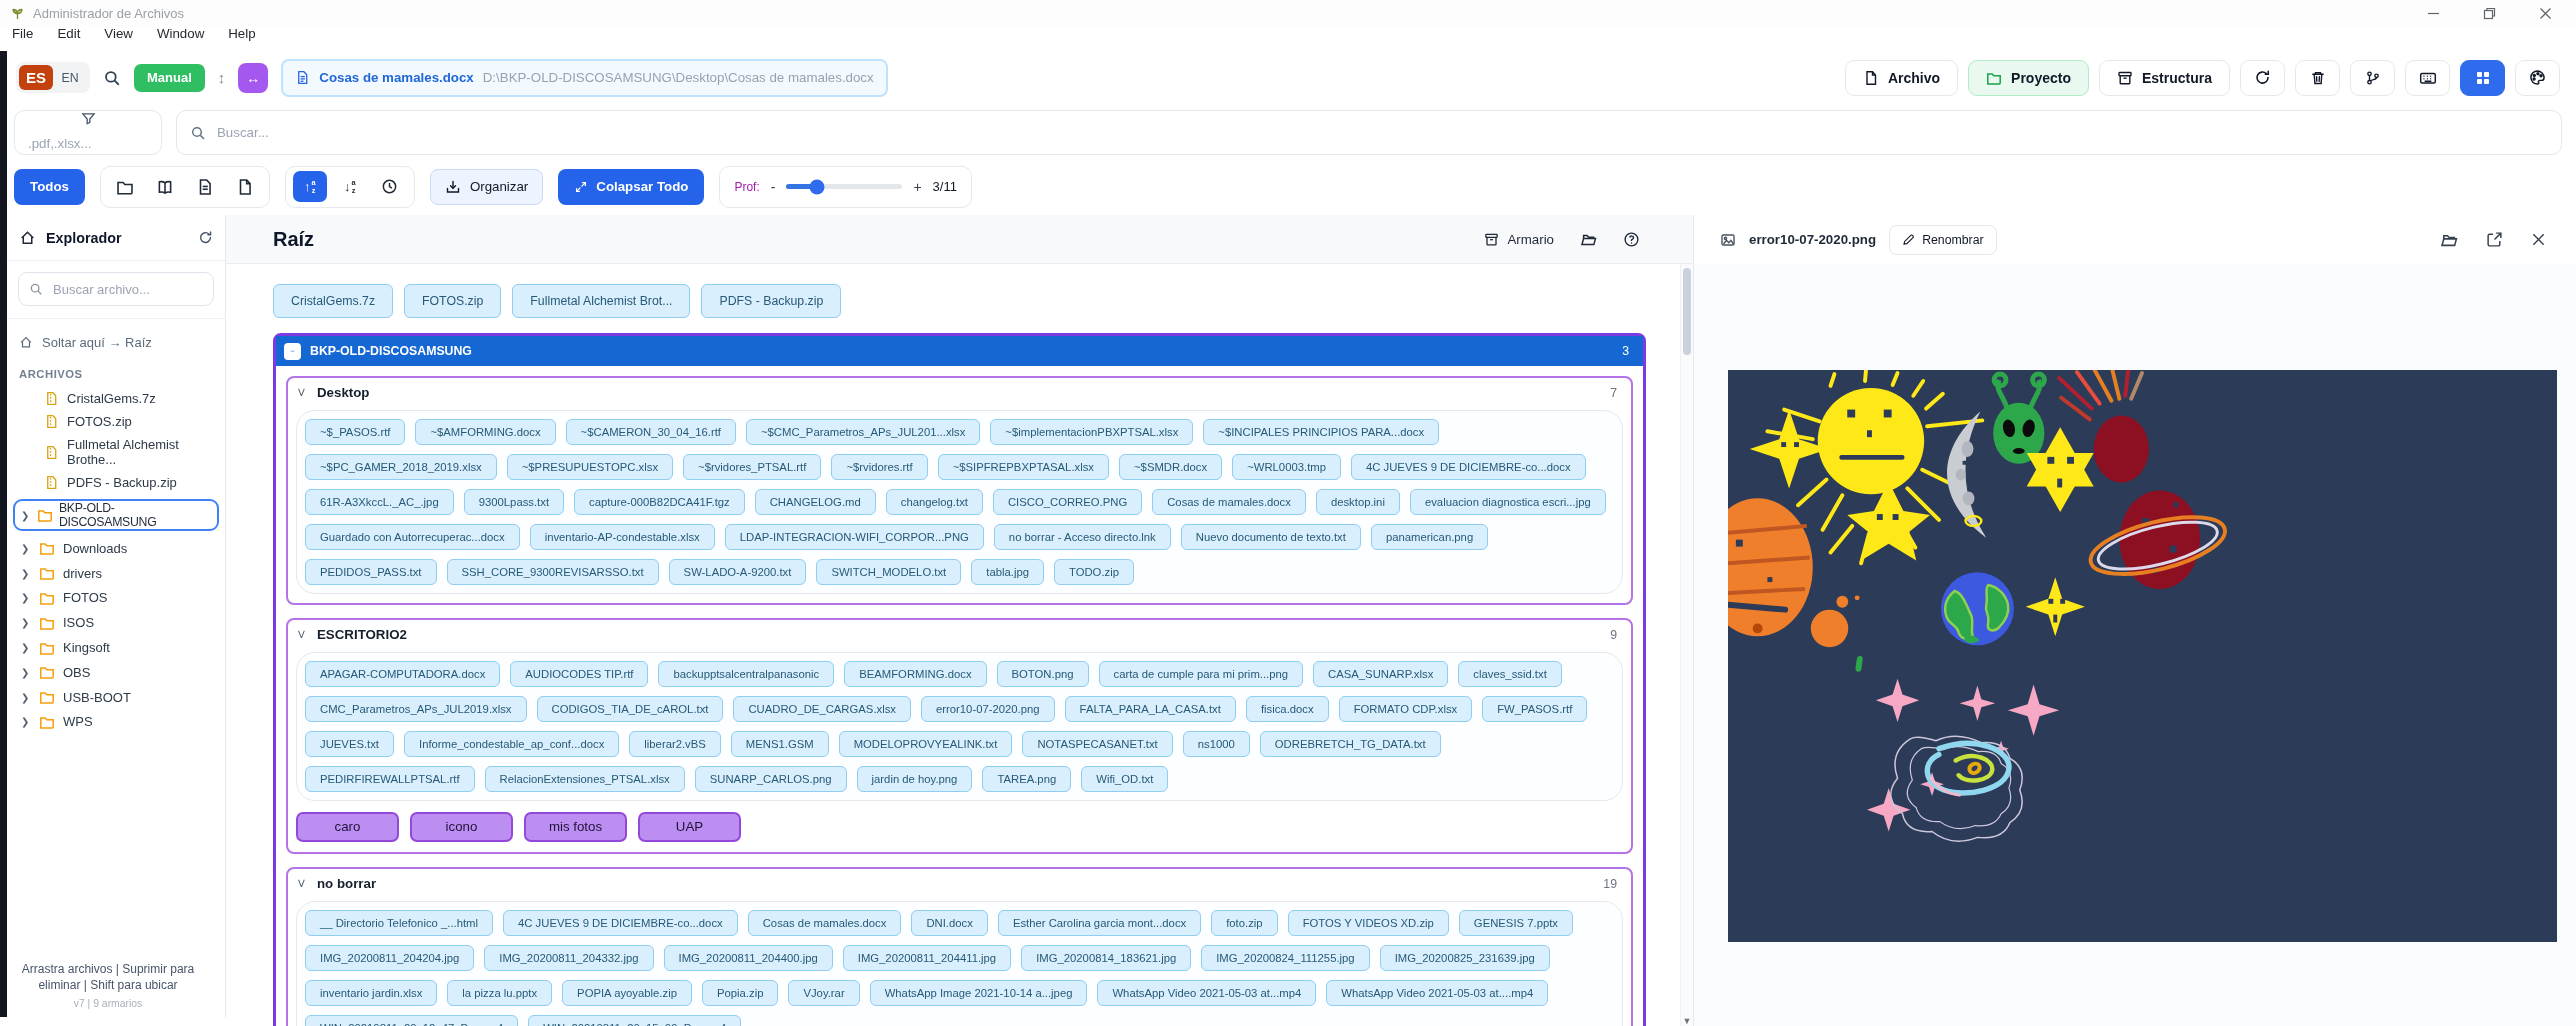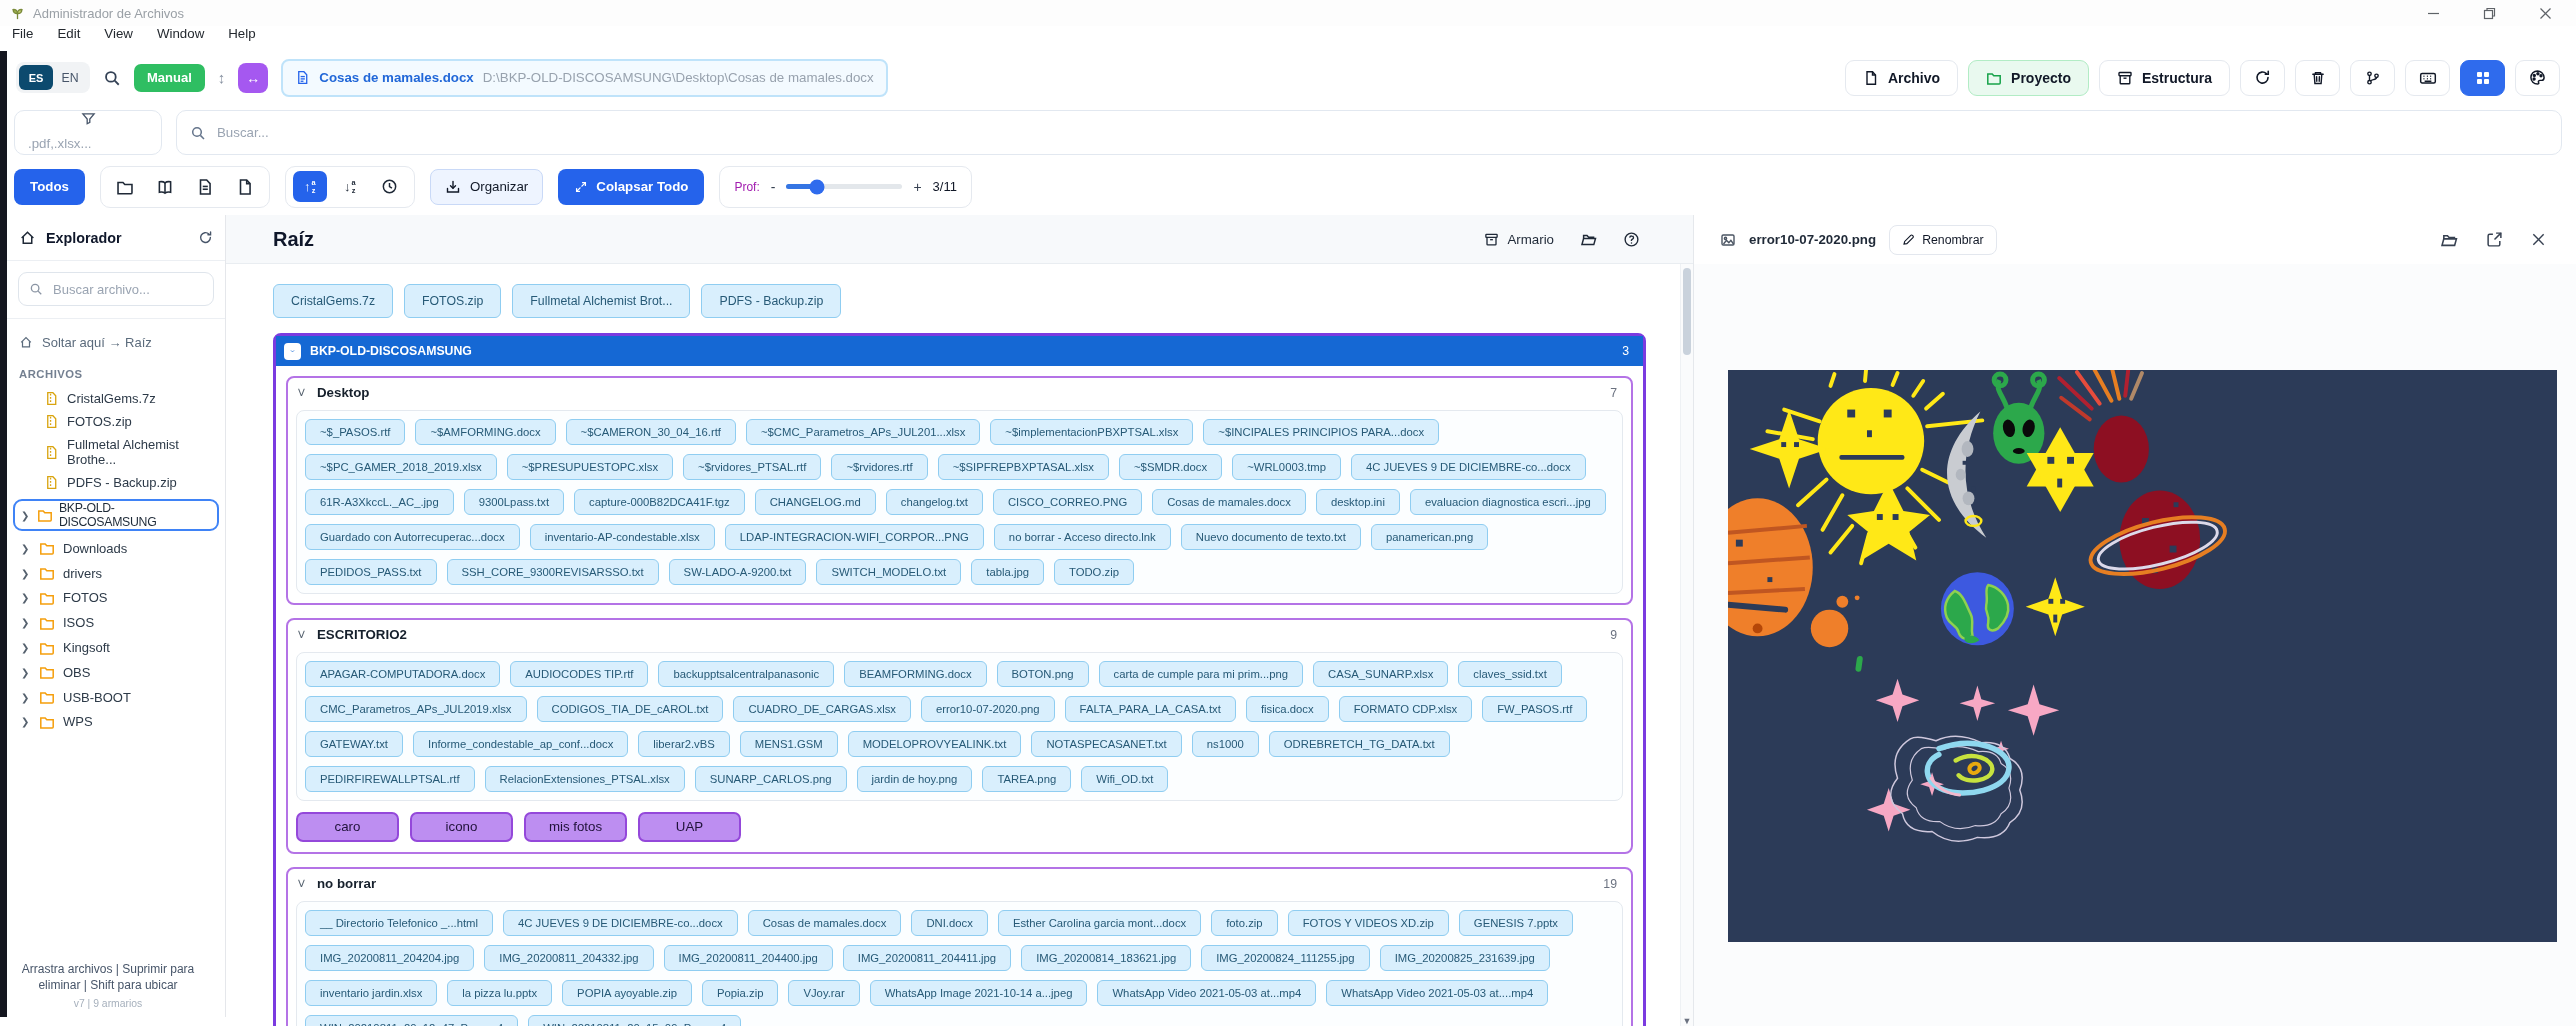--- a/index.html
+++ b/index.html
@@ -11,21 +11,21 @@
   .titlebar{position:absolute;left:0;top:0;width:100%;height:26px;display:flex;align-items:center;padding:12px 10px;box-sizing:border-box;background:#fdfdfd;}
   .titlebar .t{font-size:13px;color:#9aa0a6;margin-left:8px;}
   .wctrls{margin-left:auto;display:flex;gap:43px;padding-right:14px;}
   .wctrls .ic{color:#7a7f85;}
   
   .menubar{position:absolute;left:0;top:26px;width:100%;height:26px;display:flex;align-items:flex-start;gap:24px;padding:0 12px;box-sizing:border-box;background:#fff;font-size:13.3px;color:#24292f;}
   .menubar span{cursor:default;}
   
   .toolbar{position:absolute;left:0;top:53px;width:100%;height:49px;display:flex;align-items:center;gap:13px;padding:0 16px;box-sizing:border-box;background:#fff;}
   .langpill{display:flex;align-items:center;background:#f1f3f5;border-radius:8px;padding:3px;}
-  .lang-es{background:#0c4a6e;color:#fff;font-weight:bold;font-size:11px;border-radius:6px;width:34px;height:25px;display:flex;align-items:center;justify-content:center;}
+  .lang-es{background:#c2410c;color:#fff;font-weight:bold;font-size:15px;border-radius:6px;width:34px;height:25px;display:flex;align-items:center;justify-content:center;}
   .lang-en{color:#475569;font-size:12.3px;width:34px;height:25px;display:flex;align-items:center;justify-content:center;}
   .tbtn-green{background:#2fbe62;color:#fff;font-weight:bold;font-size:13px;border:none;border-radius:7px;height:28px;padding:0 13px;}
   .updown{color:#8a94a3;font-size:15px;}
   .lrbtn{background:#a558f0;color:#fff;border:none;border-radius:8px;width:30px;height:30px;font-size:14px;}
   .breadcrumb{display:flex;align-items:center;gap:9px;height:34px;border:2px solid #bfe3fa;background:#f3faff;border-radius:8px;padding:0 12px;}
   .bc-file{color:#2167d8;font-weight:bold;font-size:13.3px;}
   .bc-path{color:#98a2ae;font-size:13.3px;}
   .tright{margin-left:auto;display:flex;align-items:center;gap:10px;}
   .obtn{display:flex;align-items:center;gap:9px;height:36px;border:1.5px solid #e5e9ef;background:#fff;border-radius:9px;padding:0 17px;font-size:14px;color:#111827;font-weight:600;font-family:inherit;}
   .obtn.green{background:#e9f9ef;border-color:#b2ecc5;}
@@ -86,21 +86,21 @@
   .group{margin-top:15px;width:1373px;border:3px solid #7b3be0;border-radius:8px;box-sizing:border-box;height:1183px;background:#fff;}
   .ghead{height:30px;background:#1568d4;display:flex;align-items:center;gap:9px;padding:0 8px;}
   .gchev{width:17px;height:17px;background:#fff;border-radius:4px;display:flex;align-items:center;justify-content:center;color:#1568d4;border:none;}
   .gname{color:#fff;font-weight:bold;font-size:12.3px;}
   .gcount{margin-left:auto;color:#fff;font-size:12.3px;padding-right:6px;}
   .gbody{padding:10px;}
   .section{border:2px solid #b473e6;border-radius:8px;margin-bottom:13px;background:#fff;box-sizing:border-box;}
   .sechead{height:29px;display:flex;align-items:center;gap:9px;padding:0 10px;}
   .secname{font-weight:bold;font-size:13.3px;color:#16202c;}
   .seccount{margin-left:auto;font-size:12.3px;color:#6b7280;padding-right:4px;}
-  .chipzone{margin:3px 8px 9px;border:1px solid #e4e9ef;border-radius:8px;background:#fcfeff;padding:8px;display:flex;flex-wrap:wrap;gap:9px 10px;}
+  .chipzone{margin:3px 8px 9px;border:1px solid #e4e9ef;border-radius:19px;background:#fcfeff;padding:8px;display:flex;flex-wrap:wrap;gap:9px 10px;}
   .chip-sm{height:26px;padding:0 14px;font-size:11.3px;}
   .folderrow{padding:2px 8px 10px;display:flex;flex-wrap:wrap;gap:11px;}
   .pfolder{display:inline-flex;align-items:center;justify-content:center;text-align:center;background:#bd8ef1;border:2px solid #9448da;border-radius:7px;color:#20123a;box-sizing:border-box;line-height:1.15;}
   .pfolder-lg{min-width:103px;height:30px;padding:0 12px;font-size:13.3px;}
   .mscroll{position:absolute;right:0;top:49px;bottom:0;width:12px;background:#fafbfc;border-left:1px solid #eef1f4;}
   .mscroll .thumb{position:absolute;top:4px;left:1.5px;width:8px;height:87px;background:#c9d2dc;border-radius:4px;}
   .mscroll .arr{position:absolute;bottom:1px;left:0;width:12px;text-align:center;font-size:9px;color:#6b7280;}
   
   .panel{position:absolute;left:1693px;top:215px;right:0;bottom:0;background:#fff;border-left:1px solid #e5e8ec;}
   .phead{height:49px;border-bottom:1px solid #edf0f3;display:flex;align-items:center;gap:13px;padding:0 30px 0 26px;}
@@ -642,21 +642,21 @@
                 <span class="chip chip-sm">CASA_SUNARP.xlsx</span>
                 <span class="chip chip-sm">claves_ssid.txt</span>
                 <span class="chip chip-sm">CMC_Parametros_APs_JUL2019.xlsx</span>
                 <span class="chip chip-sm">CODIGOS_TIA_DE_cAROL.txt</span>
                 <span class="chip chip-sm">CUADRO_DE_CARGAS.xlsx</span>
                 <span class="chip chip-sm">error10-07-2020.png</span>
                 <span class="chip chip-sm">FALTA_PARA_LA_CASA.txt</span>
                 <span class="chip chip-sm">fisica.docx</span>
                 <span class="chip chip-sm">FORMATO CDP.xlsx</span>
                 <span class="chip chip-sm">FW_PASOS.rtf</span>
-                <span class="chip chip-sm">GATEWAY.txt</span>
+                <span class="chip chip-sm">JUEVES.txt</span>
                 <span class="chip chip-sm">Informe_condestable_ap_conf...docx</span>
                 <span class="chip chip-sm">liberar2.vBS</span>
                 <span class="chip chip-sm">MENS1.GSM</span>
                 <span class="chip chip-sm">MODELOPROVYEALINK.txt</span>
                 <span class="chip chip-sm">NOTASPECASANET.txt</span>
                 <span class="chip chip-sm">ns1000</span>
                 <span class="chip chip-sm">ODREBRETCH_TG_DATA.txt</span>
                 <span class="chip chip-sm">PEDIRFIREWALLPTSAL.rtf</span>
                 <span class="chip chip-sm">RelacionExtensiones_PTSAL.xlsx</span>
                 <span class="chip chip-sm">SUNARP_CARLOS.png</span>

